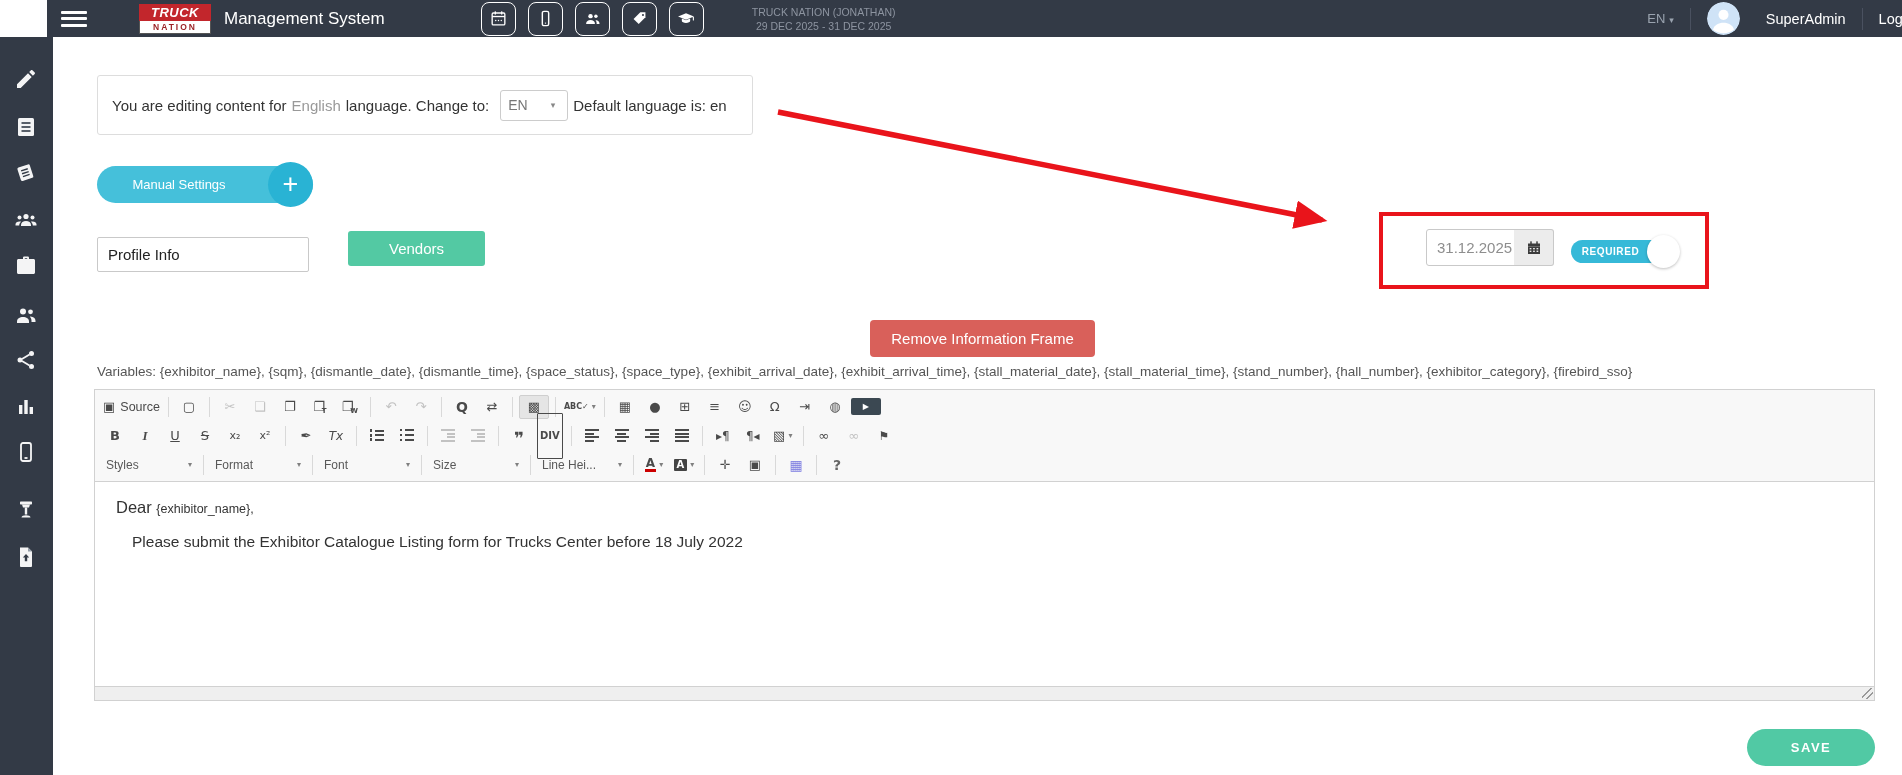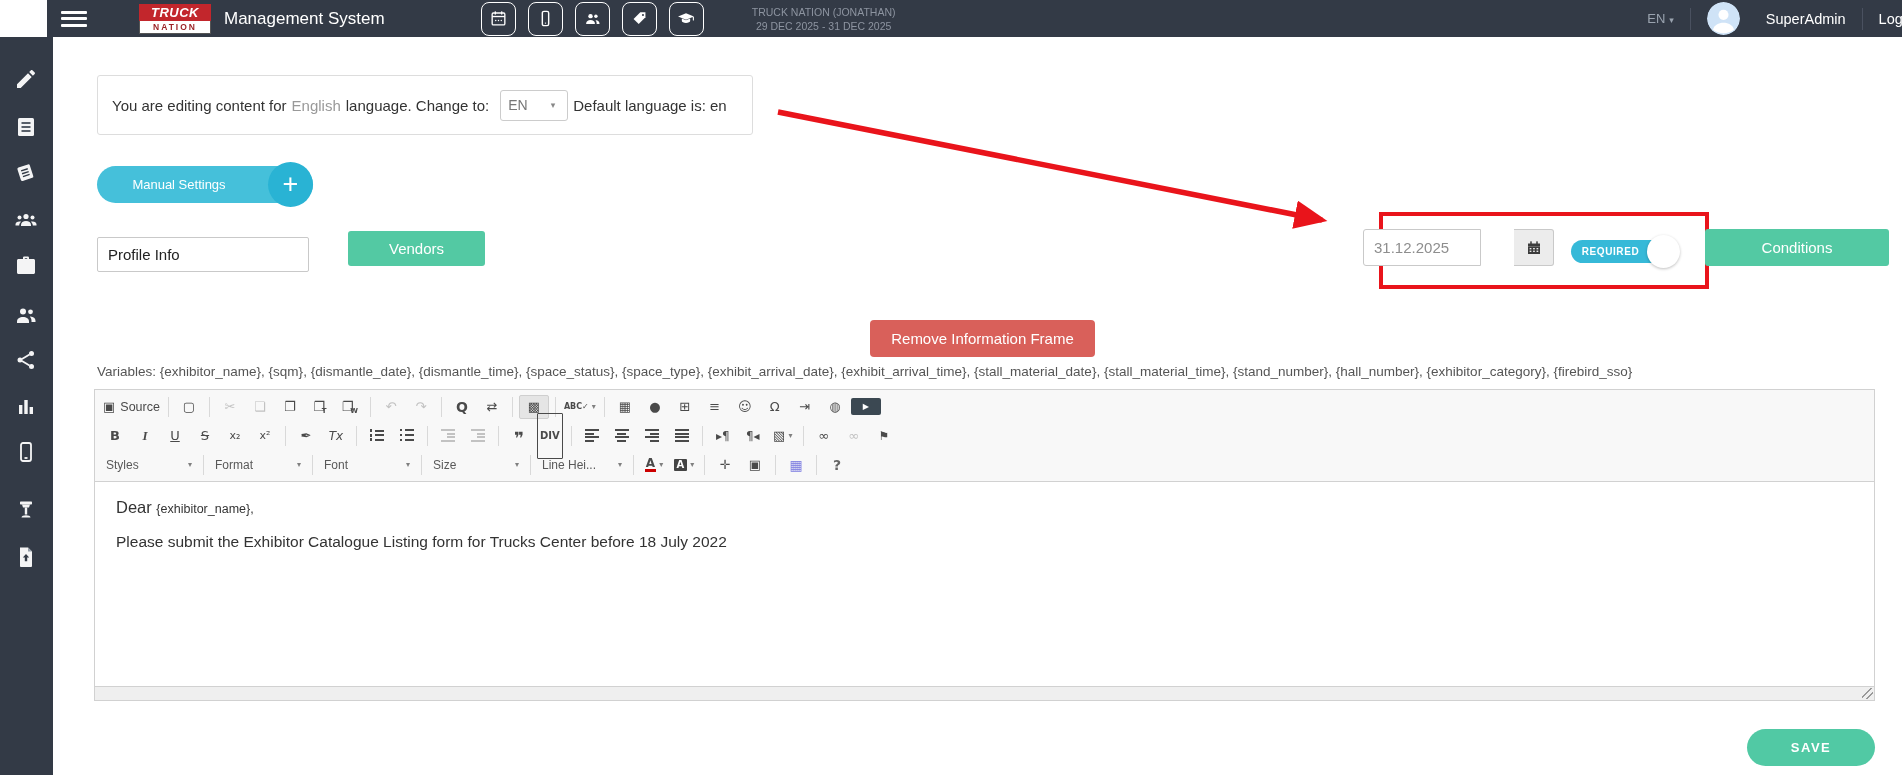--- a/index.html
+++ b/index.html
@@ -53,21 +53,21 @@
   #profile-input{left:97px;top:237px;width:212px;height:35px}
   .btn-green{position:absolute;background:#53c9a3;border:none;border-radius:3px;color:#fff;font-size:15px;
              font-family:"Liberation Sans",sans-serif;cursor:pointer;z-index:6}
   #vendors-btn{left:348px;top:231px;width:137px;height:35px}
   #conditions-btn{left:1705px;top:229px;width:184px;height:37px}
 
   
   .anno-box{position:absolute;left:1379px;top:212px;width:322px;height:69px;border:4px solid #e9141b;z-index:5;pointer-events:none}
   .anno-arrow{position:absolute;left:770px;top:98px;z-index:5;pointer-events:none}
 
-  #date-input{left:1363px;top:229px;width:118px;height:37px;color:#8e8e8e;z-index:6;border-radius:3px 0 0 3px}
+  #date-input{left:1426px;top:229px;width:118px;height:37px;color:#8e8e8e;z-index:6;border-radius:3px 0 0 3px}
   .date-addon{position:absolute;left:1514px;top:229px;width:40px;height:37px;background:#ececec;border:1px solid #c9c9c9;border-left:none;
               box-sizing:border-box;border-radius:0 3px 3px 0;display:flex;align-items:center;justify-content:center;z-index:6;cursor:pointer}
   .toggle{position:absolute;left:1571px;top:240px;width:101px;height:23px;border-radius:12px;background:#36b9d8;z-index:6;cursor:pointer}
   .toggle .t-lbl{position:absolute;left:0;right:22px;top:0;bottom:0;display:flex;align-items:center;justify-content:center;
                  color:#fff;font-size:10px;font-weight:bold;letter-spacing:.6px}
   .toggle .knob{position:absolute;right:-8px;top:-5px;width:33px;height:33px;border-radius:50%;background:#fff;
                 box-shadow:0 1px 3px rgba(0,0,0,.25)}
 
   
   #remove-frame-btn{position:absolute;left:870px;top:320px;width:225px;height:37px;background:#d9605a;border:none;border-radius:4px;
@@ -124,21 +124,21 @@
     background-size:2px 3px,9px 2px,2px 3px,9px 2px,2px 3px,9px 2px;background-position:0 0,5px .5px,0 4.5px,5px 5px,0 9px,5px 9.5px}
   .b-bullet-list{background-image:linear-gradient(var(--bc),var(--bc)),linear-gradient(var(--bc),var(--bc)),linear-gradient(var(--bc),var(--bc)),linear-gradient(var(--bc),var(--bc)),linear-gradient(var(--bc),var(--bc)),linear-gradient(var(--bc),var(--bc));
     background-size:2px 2px,9px 2px,2px 2px,9px 2px,2px 2px,9px 2px;background-position:0 0,5px 0,0 5px,5px 5px,0 10px,5px 10px}
   .b-outdent,.b-indent{background-image:linear-gradient(var(--bc),var(--bc)),linear-gradient(var(--bc),var(--bc)),linear-gradient(var(--bc),var(--bc)),linear-gradient(var(--bc),var(--bc));
     background-size:14px 2px,8px 2px,8px 2px,14px 2px;background-position:0 0,6px 3.5px,6px 7px,0 10.5px}
 
   .ed-content{height:204px;padding:16px 0 0 21px;box-sizing:border-box;cursor:text}
   .ed-line1{margin:0 0 16px 0}
   .ed-greeting{font-size:16.5px;color:#333}
   .ed-var{font-size:12.5px;color:#333}
-  .ed-line2{font-size:15.5px;color:#333;margin:0}
+  .ed-line2{font-size:15.5px;color:#333;margin:16px}
   .ed-bottom{height:13px;background:#efefef;border-top:1px solid #d1d1d1;position:relative}
   .resize-handle{position:absolute;right:1px;bottom:1px;width:11px;height:11px;cursor:se-resize;
     background:linear-gradient(135deg,transparent 0 40%,#999 40% 50%,transparent 50% 65%,#999 65% 75%,transparent 75%)}
 
   
   #save-btn{position:absolute;left:1747px;top:729px;width:128px;height:37px;border:none;border-radius:18.5px;background:#51c9a4;
     color:#fff;font-size:13px;font-weight:bold;letter-spacing:1.5px;font-family:"Liberation Sans",sans-serif;cursor:pointer;z-index:2}
 </style>
 </head>
 <body>
@@ -344,21 +344,20 @@
             <rect x="10.8" y="15.5" width="2.3" height="1.8"></rect>
             <rect x="15.4" y="15.5" width="2.3" height="1.8"></rect>
           </g>
         </svg>
       </span>
   </div>
   <div class="toggle">
     <span class="t-lbl">REQUIRED</span>
     <span class="knob"></span>
   </div>
-  <button class="btn-green" id="conditions-btn">Conditions</button>
 
   <button id="remove-frame-btn">Remove Information Frame</button>
 
   <div class="variables">Variables: {exhibitor_name}, {sqm}, {dismantle_date}, {dismantle_time}, {space_status}, {space_type}, {exhibit_arrival_date}, {exhibit_arrival_time}, {stall_material_date}, {stall_material_time}, {stand_number}, {hall_number}, {exhibitor_category}, {firebird_sso}</div>
 
   <div class="editor">
     <div class="toolbar">
         <div class="tb-row">
           <a class="tb-btn tb-source">
             <span class="g">▣</span>

